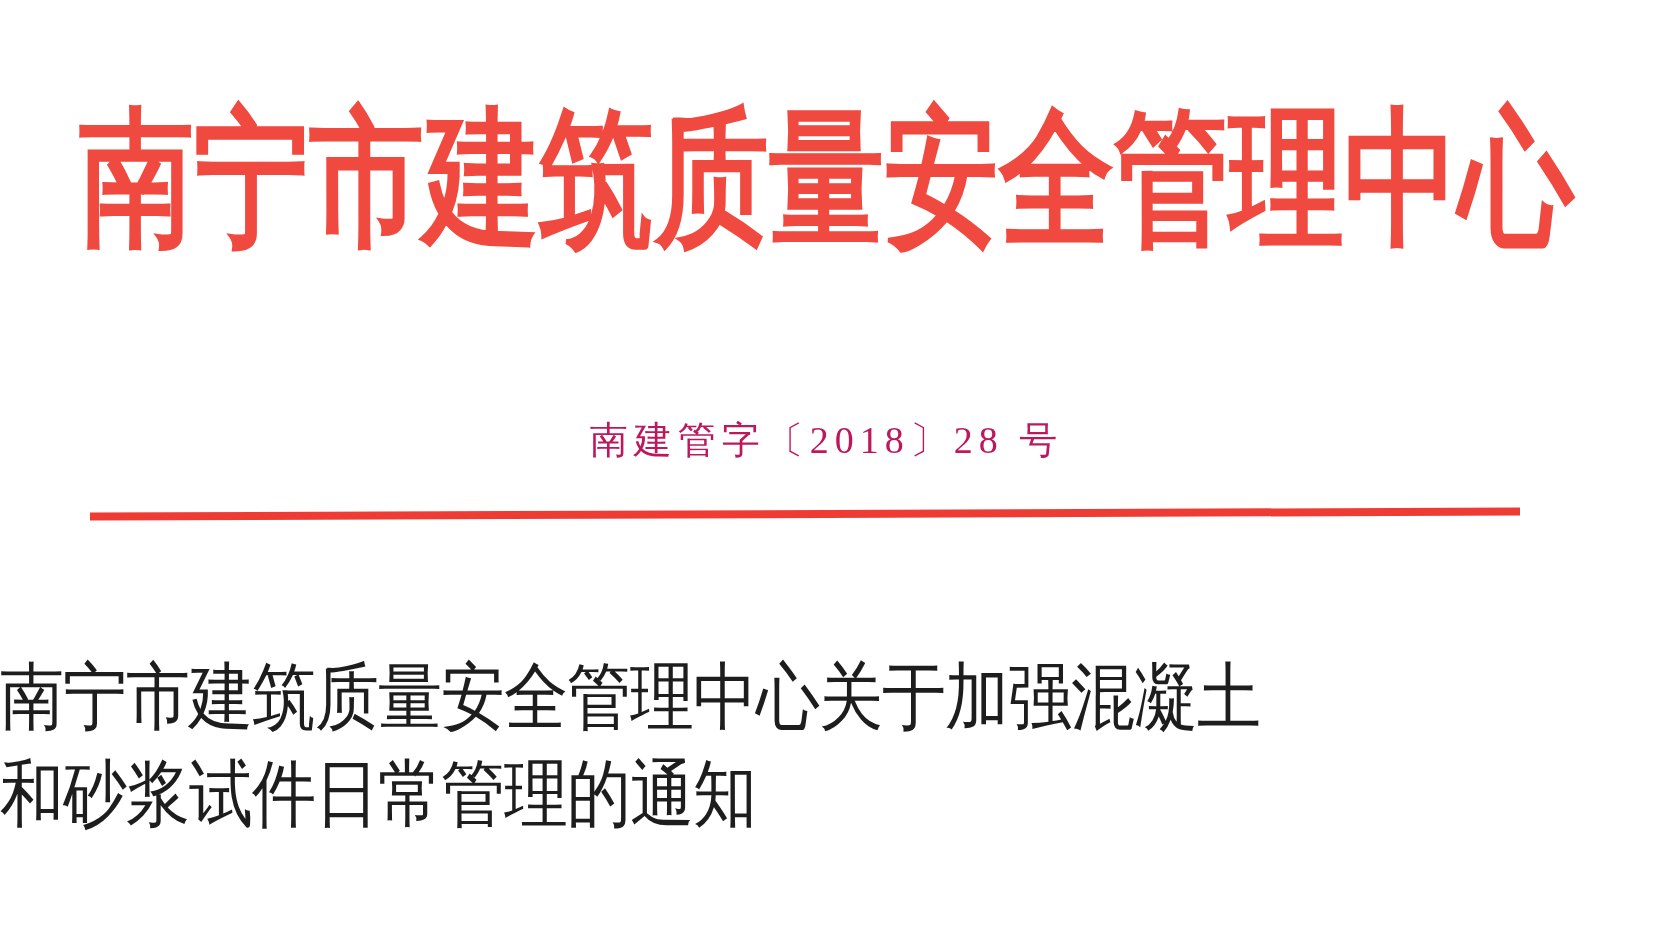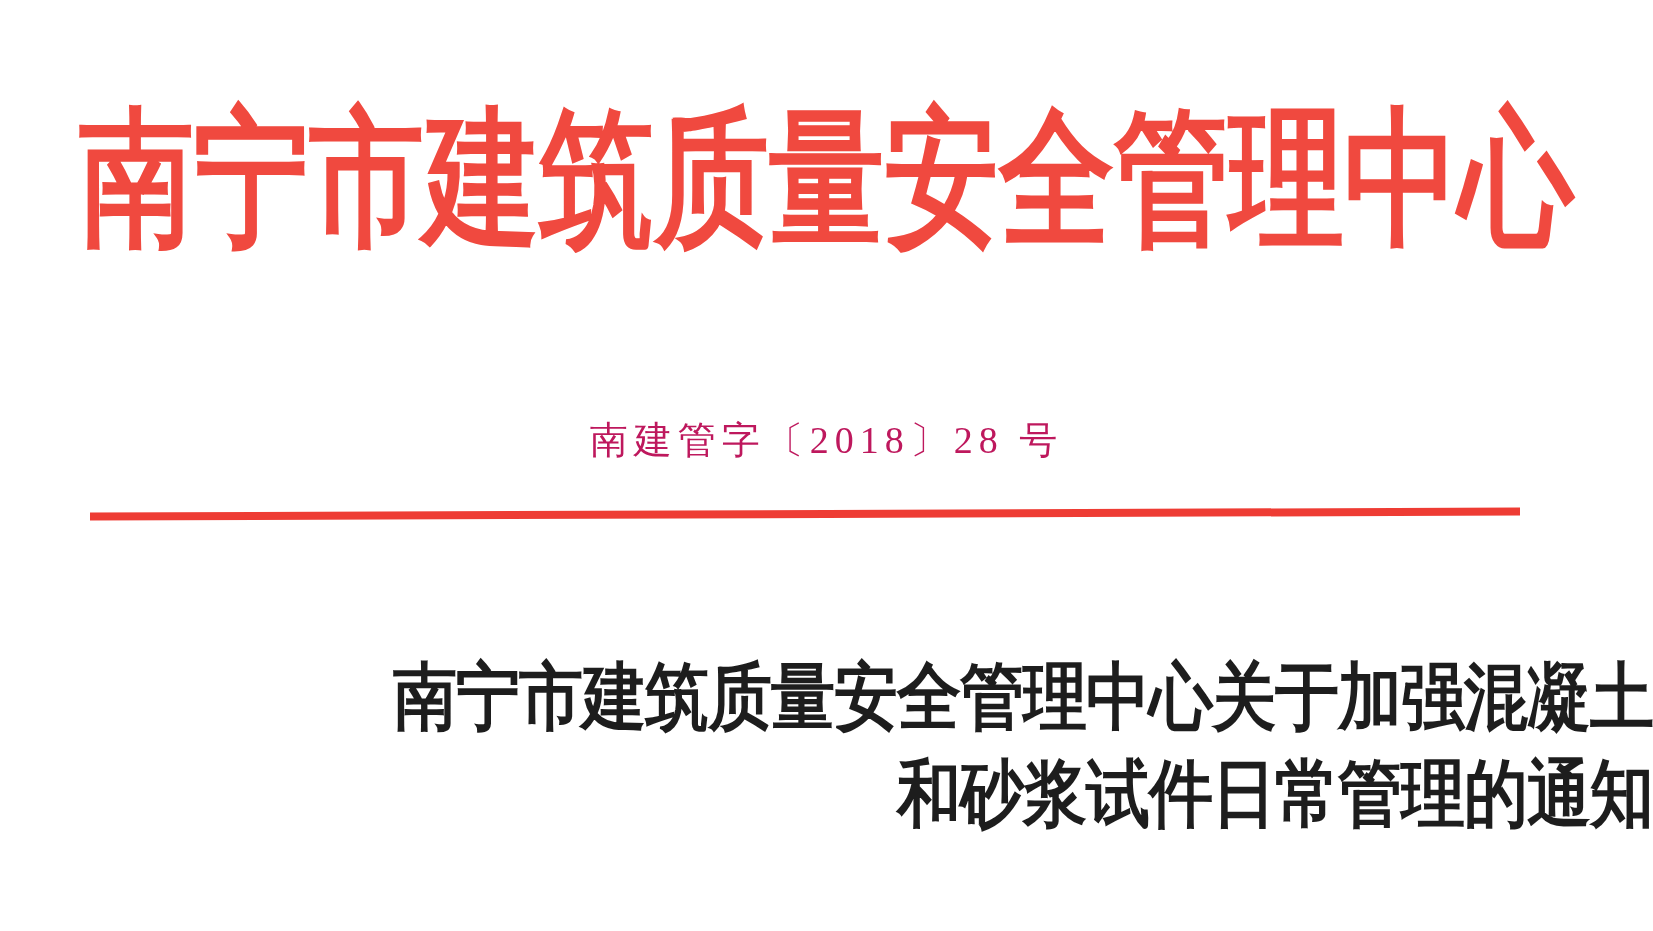--- a/index.html
+++ b/index.html
@@ -58,24 +58,24 @@
     background: #ee3c34;
     transform: rotate(-0.2deg);
     transform-origin: center;
   }
   
   .doc-title {
     position: absolute;
     top: 650px;
     left: 0;
     width: 100%;
-    text-align: right;
+    text-align: left;
     font-size: 64px;
     line-height: 84px;
-    font-weight: 700;
+    font-weight: 400;
     color: #1d1d1d;
     letter-spacing: -1px;
   }
   .doc-title-inner {
     display: inline-block;
     transform: scaleY(1.15);
     transform-origin: top center;
   }
   .title-line {
     display: block;

